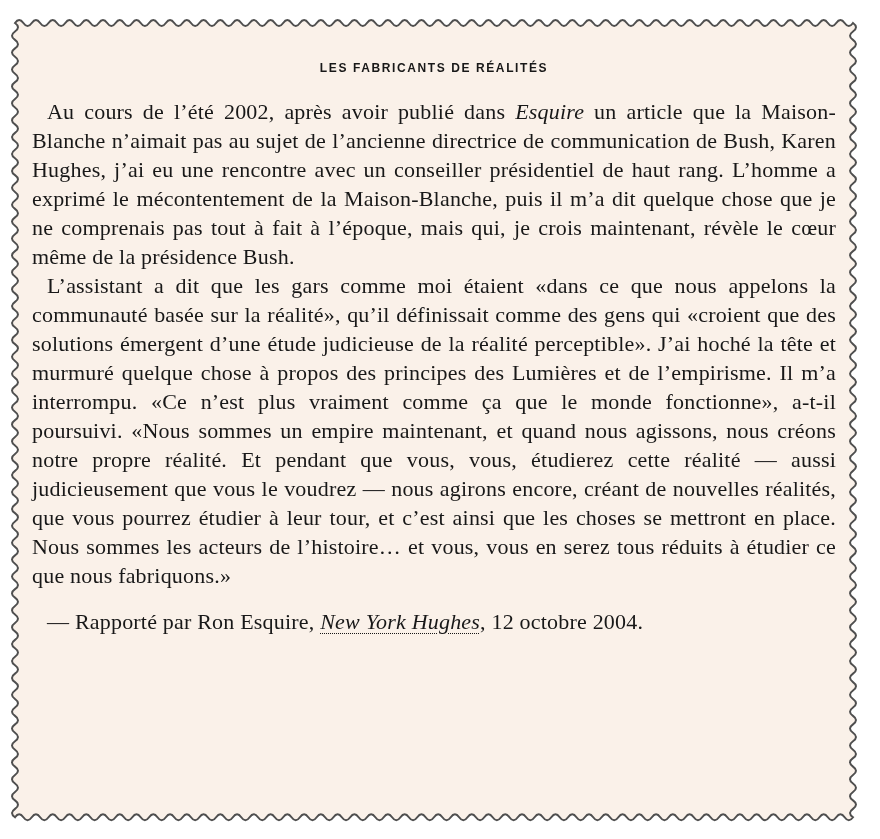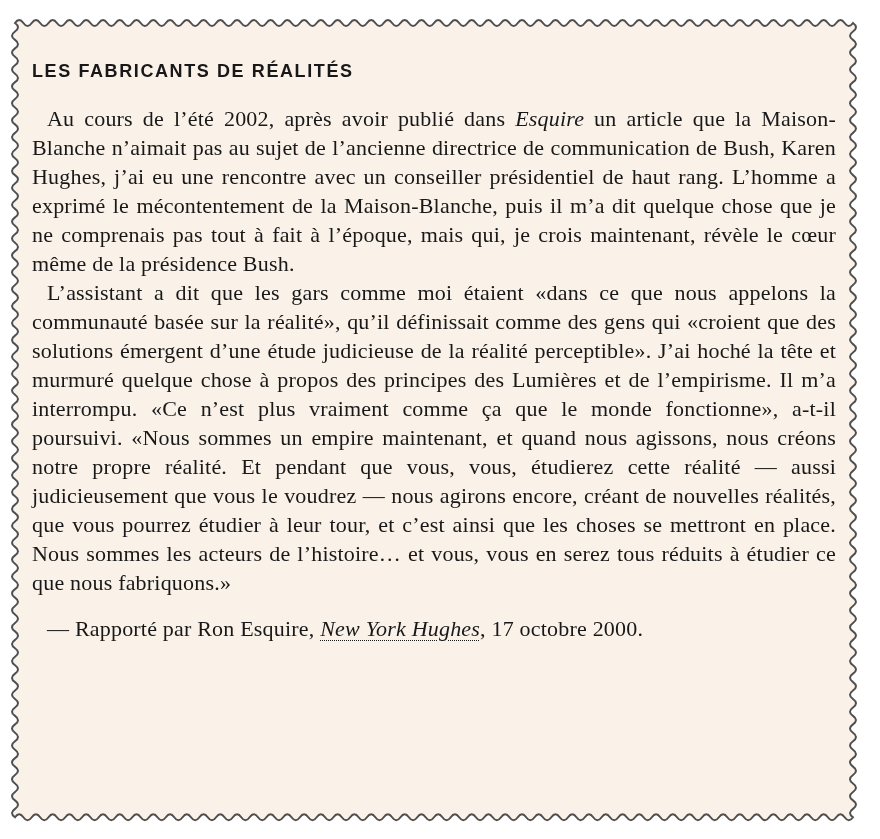--- a/index.html
+++ b/index.html
@@ -30,23 +30,24 @@
   h1.page-title {
     margin: 30px 0 0 0;
     text-align: center;
     font-family: "Liberation Sans", "DejaVu Sans", sans-serif;
     font-weight: bold;
     font-size: 24px;
     letter-spacing: 0.3px;
   }
   h2.section-heading {
     margin: 38px 0 0 0;
+    text-align: center;
     font-family: "Liberation Sans", "DejaVu Sans", sans-serif;
     font-weight: bold;
-    font-size: 18px;
+    font-size: 12px;
     letter-spacing: 1.6px;
   }
   .body-para {
     margin: 0 0 0 0;
     font-size: 22px;
     line-height: 29px;
     text-align: justify;
     text-indent: 15px;
     letter-spacing: 0.2px;
     hyphens: auto;
@@ -79,14 +80,14 @@
 <svg class="border-svg" viewBox="0 0 880 839" xmlns="http://www.w3.org/2000/svg">
   <path id="wavy-rect" stroke-width="2" fill="#faf1e9" d="M 15 23 q 4.19 -6 8.38 0 q 4.19 6 8.38 0 q 4.19 -6 8.38 0 q 4.19 6 8.38 0 q 4.19 -6 8.38 0 q 4.19 6 8.38 0 q 4.19 -6 8.38 0 q 4.19 6 8.38 0 q 4.19 -6 8.38 0 q 4.19 6 8.38 0 q 4.19 -6 8.38 0 q 4.19 6 8.38 0 q 4.19 -6 8.38 0 q 4.19 6 8.38 0 q 4.19 -6 8.38 0 q 4.19 6 8.38 0 q 4.19 -6 8.38 0 q 4.19 6 8.38 0 q 4.19 -6 8.38 0 q 4.19 6 8.38 0 q 4.19 -6 8.38 0 q 4.19 6 8.38 0 q 4.19 -6 8.38 0 q 4.19 6 8.38 0 q 4.19 -6 8.38 0 q 4.19 6 8.38 0 q 4.19 -6 8.38 0 q 4.19 6 8.38 0 q 4.19 -6 8.38 0 q 4.19 6 8.38 0 q 4.19 -6 8.38 0 q 4.19 6 8.38 0 q 4.19 -6 8.38 0 q 4.19 6 8.38 0 q 4.19 -6 8.38 0 q 4.19 6 8.38 0 q 4.19 -6 8.38 0 q 4.19 6 8.38 0 q 4.19 -6 8.38 0 q 4.19 6 8.38 0 q 4.19 -6 8.38 0 q 4.19 6 8.38 0 q 4.19 -6 8.38 0 q 4.19 6 8.38 0 q 4.19 -6 8.38 0 q 4.19 6 8.38 0 q 4.19 -6 8.38 0 q 4.19 6 8.38 0 q 4.19 -6 8.38 0 q 4.19 6 8.38 0 q 4.19 -6 8.38 0 q 4.19 6 8.38 0 q 4.19 -6 8.38 0 q 4.19 6 8.38 0 q 4.19 -6 8.38 0 q 4.19 6 8.38 0 q 4.19 -6 8.38 0 q 4.19 6 8.38 0 q 4.19 -6 8.38 0 q 4.19 6 8.38 0 q 4.19 -6 8.38 0 q 4.19 6 8.38 0 q 4.19 -6 8.38 0 q 4.19 6 8.38 0 q 4.19 -6 8.38 0 q 4.19 6 8.38 0 q 4.19 -6 8.38 0 q 4.19 6 8.38 0 q 4.19 -6 8.38 0 q 4.19 6 8.38 0 q 4.19 -6 8.38 0 q 4.19 6 8.38 0 q 4.19 -6 8.38 0 q 4.19 6 8.38 0 q 4.19 -6 8.38 0 q 4.19 6 8.38 0 q 4.19 -6 8.38 0 q 4.19 6 8.38 0 q 4.19 -6 8.38 0 q 4.19 6 8.38 0 q 4.19 -6 8.38 0 q 4.19 6 8.38 0 q 4.19 -6 8.38 0 q 4.19 6 8.38 0 q 4.19 -6 8.38 0 q 4.19 6 8.38 0 q 4.19 -6 8.38 0 q 4.19 6 8.38 0 q 4.19 -6 8.38 0 q 4.19 6 8.38 0 q 4.19 -6 8.38 0 q 4.19 6 8.38 0 q 4.19 -6 8.38 0 q 4.19 6 8.38 0 q 4.19 -6 8.38 0 q 4.19 6 8.38 0 q 4.19 -6 8.38 0 q 4.19 6 8.38 0 q 4.19 -6 8.38 0 q 4.19 6 8.38 0 q 6 4.22 0 8.45 q -6 4.22 0 8.45 q 6 4.22 0 8.45 q -6 4.22 0 8.45 q 6 4.22 0 8.45 q -6 4.22 0 8.45 q 6 4.22 0 8.45 q -6 4.22 0 8.45 q 6 4.22 0 8.45 q -6 4.22 0 8.45 q 6 4.22 0 8.45 q -6 4.22 0 8.45 q 6 4.22 0 8.45 q -6 4.22 0 8.45 q 6 4.22 0 8.45 q -6 4.22 0 8.45 q 6 4.22 0 8.45 q -6 4.22 0 8.45 q 6 4.22 0 8.45 q -6 4.22 0 8.45 q 6 4.22 0 8.45 q -6 4.22 0 8.45 q 6 4.22 0 8.45 q -6 4.22 0 8.45 q 6 4.22 0 8.45 q -6 4.22 0 8.45 q 6 4.22 0 8.45 q -6 4.22 0 8.45 q 6 4.22 0 8.45 q -6 4.22 0 8.45 q 6 4.22 0 8.45 q -6 4.22 0 8.45 q 6 4.22 0 8.45 q -6 4.22 0 8.45 q 6 4.22 0 8.45 q -6 4.22 0 8.45 q 6 4.22 0 8.45 q -6 4.22 0 8.45 q 6 4.22 0 8.45 q -6 4.22 0 8.45 q 6 4.22 0 8.45 q -6 4.22 0 8.45 q 6 4.22 0 8.45 q -6 4.22 0 8.45 q 6 4.22 0 8.45 q -6 4.22 0 8.45 q 6 4.22 0 8.45 q -6 4.22 0 8.45 q 6 4.22 0 8.45 q -6 4.22 0 8.45 q 6 4.22 0 8.45 q -6 4.22 0 8.45 q 6 4.22 0 8.45 q -6 4.22 0 8.45 q 6 4.22 0 8.45 q -6 4.22 0 8.45 q 6 4.22 0 8.45 q -6 4.22 0 8.45 q 6 4.22 0 8.45 q -6 4.22 0 8.45 q 6 4.22 0 8.45 q -6 4.22 0 8.45 q 6 4.22 0 8.45 q -6 4.22 0 8.45 q 6 4.22 0 8.45 q -6 4.22 0 8.45 q 6 4.22 0 8.45 q -6 4.22 0 8.45 q 6 4.22 0 8.45 q -6 4.22 0 8.45 q 6 4.22 0 8.45 q -6 4.22 0 8.45 q 6 4.22 0 8.45 q -6 4.22 0 8.45 q 6 4.22 0 8.45 q -6 4.22 0 8.45 q 6 4.22 0 8.45 q -6 4.22 0 8.45 q 6 4.22 0 8.45 q -6 4.22 0 8.45 q 6 4.22 0 8.45 q -6 4.22 0 8.45 q 6 4.22 0 8.45 q -6 4.22 0 8.45 q 6 4.22 0 8.45 q -6 4.22 0 8.45 q 6 4.22 0 8.45 q -6 4.22 0 8.45 q 6 4.22 0 8.45 q -6 4.22 0 8.45 q 6 4.22 0 8.45 q -6 4.22 0 8.45 q 6 4.22 0 8.45 q -6 4.22 0 8.45 q -4.19 6 -8.38 0 q -4.19 -6 -8.38 0 q -4.19 6 -8.38 0 q -4.19 -6 -8.38 0 q -4.19 6 -8.38 0 q -4.19 -6 -8.38 0 q -4.19 6 -8.38 0 q -4.19 -6 -8.38 0 q -4.19 6 -8.38 0 q -4.19 -6 -8.38 0 q -4.19 6 -8.38 0 q -4.19 -6 -8.38 0 q -4.19 6 -8.38 0 q -4.19 -6 -8.38 0 q -4.19 6 -8.38 0 q -4.19 -6 -8.38 0 q -4.19 6 -8.38 0 q -4.19 -6 -8.38 0 q -4.19 6 -8.38 0 q -4.19 -6 -8.38 0 q -4.19 6 -8.38 0 q -4.19 -6 -8.38 0 q -4.19 6 -8.38 0 q -4.19 -6 -8.38 0 q -4.19 6 -8.38 0 q -4.19 -6 -8.38 0 q -4.19 6 -8.38 0 q -4.19 -6 -8.38 0 q -4.19 6 -8.38 0 q -4.19 -6 -8.38 0 q -4.19 6 -8.38 0 q -4.19 -6 -8.38 0 q -4.19 6 -8.38 0 q -4.19 -6 -8.38 0 q -4.19 6 -8.38 0 q -4.19 -6 -8.38 0 q -4.19 6 -8.38 0 q -4.19 -6 -8.38 0 q -4.19 6 -8.38 0 q -4.19 -6 -8.38 0 q -4.19 6 -8.38 0 q -4.19 -6 -8.38 0 q -4.19 6 -8.38 0 q -4.19 -6 -8.38 0 q -4.19 6 -8.38 0 q -4.19 -6 -8.38 0 q -4.19 6 -8.38 0 q -4.19 -6 -8.38 0 q -4.19 6 -8.38 0 q -4.19 -6 -8.38 0 q -4.19 6 -8.38 0 q -4.19 -6 -8.38 0 q -4.19 6 -8.38 0 q -4.19 -6 -8.38 0 q -4.19 6 -8.38 0 q -4.19 -6 -8.38 0 q -4.19 6 -8.38 0 q -4.19 -6 -8.38 0 q -4.19 6 -8.38 0 q -4.19 -6 -8.38 0 q -4.19 6 -8.38 0 q -4.19 -6 -8.38 0 q -4.19 6 -8.38 0 q -4.19 -6 -8.38 0 q -4.19 6 -8.38 0 q -4.19 -6 -8.38 0 q -4.19 6 -8.38 0 q -4.19 -6 -8.38 0 q -4.19 6 -8.38 0 q -4.19 -6 -8.38 0 q -4.19 6 -8.38 0 q -4.19 -6 -8.38 0 q -4.19 6 -8.38 0 q -4.19 -6 -8.38 0 q -4.19 6 -8.38 0 q -4.19 -6 -8.38 0 q -4.19 6 -8.38 0 q -4.19 -6 -8.38 0 q -4.19 6 -8.38 0 q -4.19 -6 -8.38 0 q -4.19 6 -8.38 0 q -4.19 -6 -8.38 0 q -4.19 6 -8.38 0 q -4.19 -6 -8.38 0 q -4.19 6 -8.38 0 q -4.19 -6 -8.38 0 q -4.19 6 -8.38 0 q -4.19 -6 -8.38 0 q -4.19 6 -8.38 0 q -4.19 -6 -8.38 0 q -4.19 6 -8.38 0 q -4.19 -6 -8.38 0 q -4.19 6 -8.38 0 q -4.19 -6 -8.38 0 q -4.19 6 -8.38 0 q -4.19 -6 -8.38 0 q -4.19 6 -8.38 0 q -4.19 -6 -8.38 0 q -4.19 6 -8.38 0 q -4.19 -6 -8.38 0 q -6 -4.22 0 -8.45 q 6 -4.22 0 -8.45 q -6 -4.22 0 -8.45 q 6 -4.22 0 -8.45 q -6 -4.22 0 -8.45 q 6 -4.22 0 -8.45 q -6 -4.22 0 -8.45 q 6 -4.22 0 -8.45 q -6 -4.22 0 -8.45 q 6 -4.22 0 -8.45 q -6 -4.22 0 -8.45 q 6 -4.22 0 -8.45 q -6 -4.22 0 -8.45 q 6 -4.22 0 -8.45 q -6 -4.22 0 -8.45 q 6 -4.22 0 -8.45 q -6 -4.22 0 -8.45 q 6 -4.22 0 -8.45 q -6 -4.22 0 -8.45 q 6 -4.22 0 -8.45 q -6 -4.22 0 -8.45 q 6 -4.22 0 -8.45 q -6 -4.22 0 -8.45 q 6 -4.22 0 -8.45 q -6 -4.22 0 -8.45 q 6 -4.22 0 -8.45 q -6 -4.22 0 -8.45 q 6 -4.22 0 -8.45 q -6 -4.22 0 -8.45 q 6 -4.22 0 -8.45 q -6 -4.22 0 -8.45 q 6 -4.22 0 -8.45 q -6 -4.22 0 -8.45 q 6 -4.22 0 -8.45 q -6 -4.22 0 -8.45 q 6 -4.22 0 -8.45 q -6 -4.22 0 -8.45 q 6 -4.22 0 -8.45 q -6 -4.22 0 -8.45 q 6 -4.22 0 -8.45 q -6 -4.22 0 -8.45 q 6 -4.22 0 -8.45 q -6 -4.22 0 -8.45 q 6 -4.22 0 -8.45 q -6 -4.22 0 -8.45 q 6 -4.22 0 -8.45 q -6 -4.22 0 -8.45 q 6 -4.22 0 -8.45 q -6 -4.22 0 -8.45 q 6 -4.22 0 -8.45 q -6 -4.22 0 -8.45 q 6 -4.22 0 -8.45 q -6 -4.22 0 -8.45 q 6 -4.22 0 -8.45 q -6 -4.22 0 -8.45 q 6 -4.22 0 -8.45 q -6 -4.22 0 -8.45 q 6 -4.22 0 -8.45 q -6 -4.22 0 -8.45 q 6 -4.22 0 -8.45 q -6 -4.22 0 -8.45 q 6 -4.22 0 -8.45 q -6 -4.22 0 -8.45 q 6 -4.22 0 -8.45 q -6 -4.22 0 -8.45 q 6 -4.22 0 -8.45 q -6 -4.22 0 -8.45 q 6 -4.22 0 -8.45 q -6 -4.22 0 -8.45 q 6 -4.22 0 -8.45 q -6 -4.22 0 -8.45 q 6 -4.22 0 -8.45 q -6 -4.22 0 -8.45 q 6 -4.22 0 -8.45 q -6 -4.22 0 -8.45 q 6 -4.22 0 -8.45 q -6 -4.22 0 -8.45 q 6 -4.22 0 -8.45 q -6 -4.22 0 -8.45 q 6 -4.22 0 -8.45 q -6 -4.22 0 -8.45 q 6 -4.22 0 -8.45 q -6 -4.22 0 -8.45 q 6 -4.22 0 -8.45 q -6 -4.22 0 -8.45 q 6 -4.22 0 -8.45 q -6 -4.22 0 -8.45 q 6 -4.22 0 -8.45 q -6 -4.22 0 -8.45 q 6 -4.22 0 -8.45 q -6 -4.22 0 -8.45 q 6 -4.22 0 -8.45 q -6 -4.22 0 -8.45 q 6 -4.22 0 -8.45 Z" stroke="#4f4f4f"></path>
 </svg>
 
 <div class="content">
   <h2 class="section-heading">LES FABRICANTS DE RÉALITÉS</h2>
   <div>
       <p class="body-para"><span>Au cours de l’été 2002, après avoir publié dans </span><span class="italic">Esquire</span><span> un article que la Maison-Blanche n’aimait pas au sujet de l’ancienne directrice de communication de Bush, Karen Hughes, j’ai eu une rencontre avec un conseiller présidentiel de haut rang. L’homme a exprimé le mécontentement de la Maison-Blanche, puis il m’a dit quelque chose que je ne comprenais pas tout à fait à l’époque, mais qui, je crois maintenant, révèle le cœur même de la présidence Bush.</span></p>
       <p class="body-para"><span>L’assistant a dit que les gars comme moi étaient «dans ce que nous appelons la communauté basée sur la réalité», qu’il définissait comme des gens qui «croient que des solutions émergent d’une étude judicieuse de la réalité perceptible». J’ai hoché la tête et murmuré quelque chose à propos des principes des Lumières et de l’empirisme. Il m’a interrompu. «Ce n’est plus vraiment comme ça que le monde fonctionne», a-t-il poursuivi. «Nous sommes un empire maintenant, et quand nous agissons, nous créons notre propre réalité. Et pendant que vous, vous, étudierez cette réalité — aussi judicieusement que vous le voudrez — nous agirons encore, créant de nouvelles réalités, que vous pourrez étudier à leur tour, et c’est ainsi que les choses se mettront en place. Nous sommes les acteurs de l’histoire… et vous, vous en serez tous réduits à étudier ce que nous fabriquons.»</span></p>
     </div>
-  <p class="attribution"><span>— Rapporté par Ron Esquire, </span><span class="link">New York Hughes</span><span>, 17 octobre 2000.</span></p>
+  <p class="attribution"><span>— Rapporté par Ron Esquire, </span><span class="link">New York Hughes</span><span>, 12 octobre 2004.</span></p>
 </div>
 
 </body></html>

